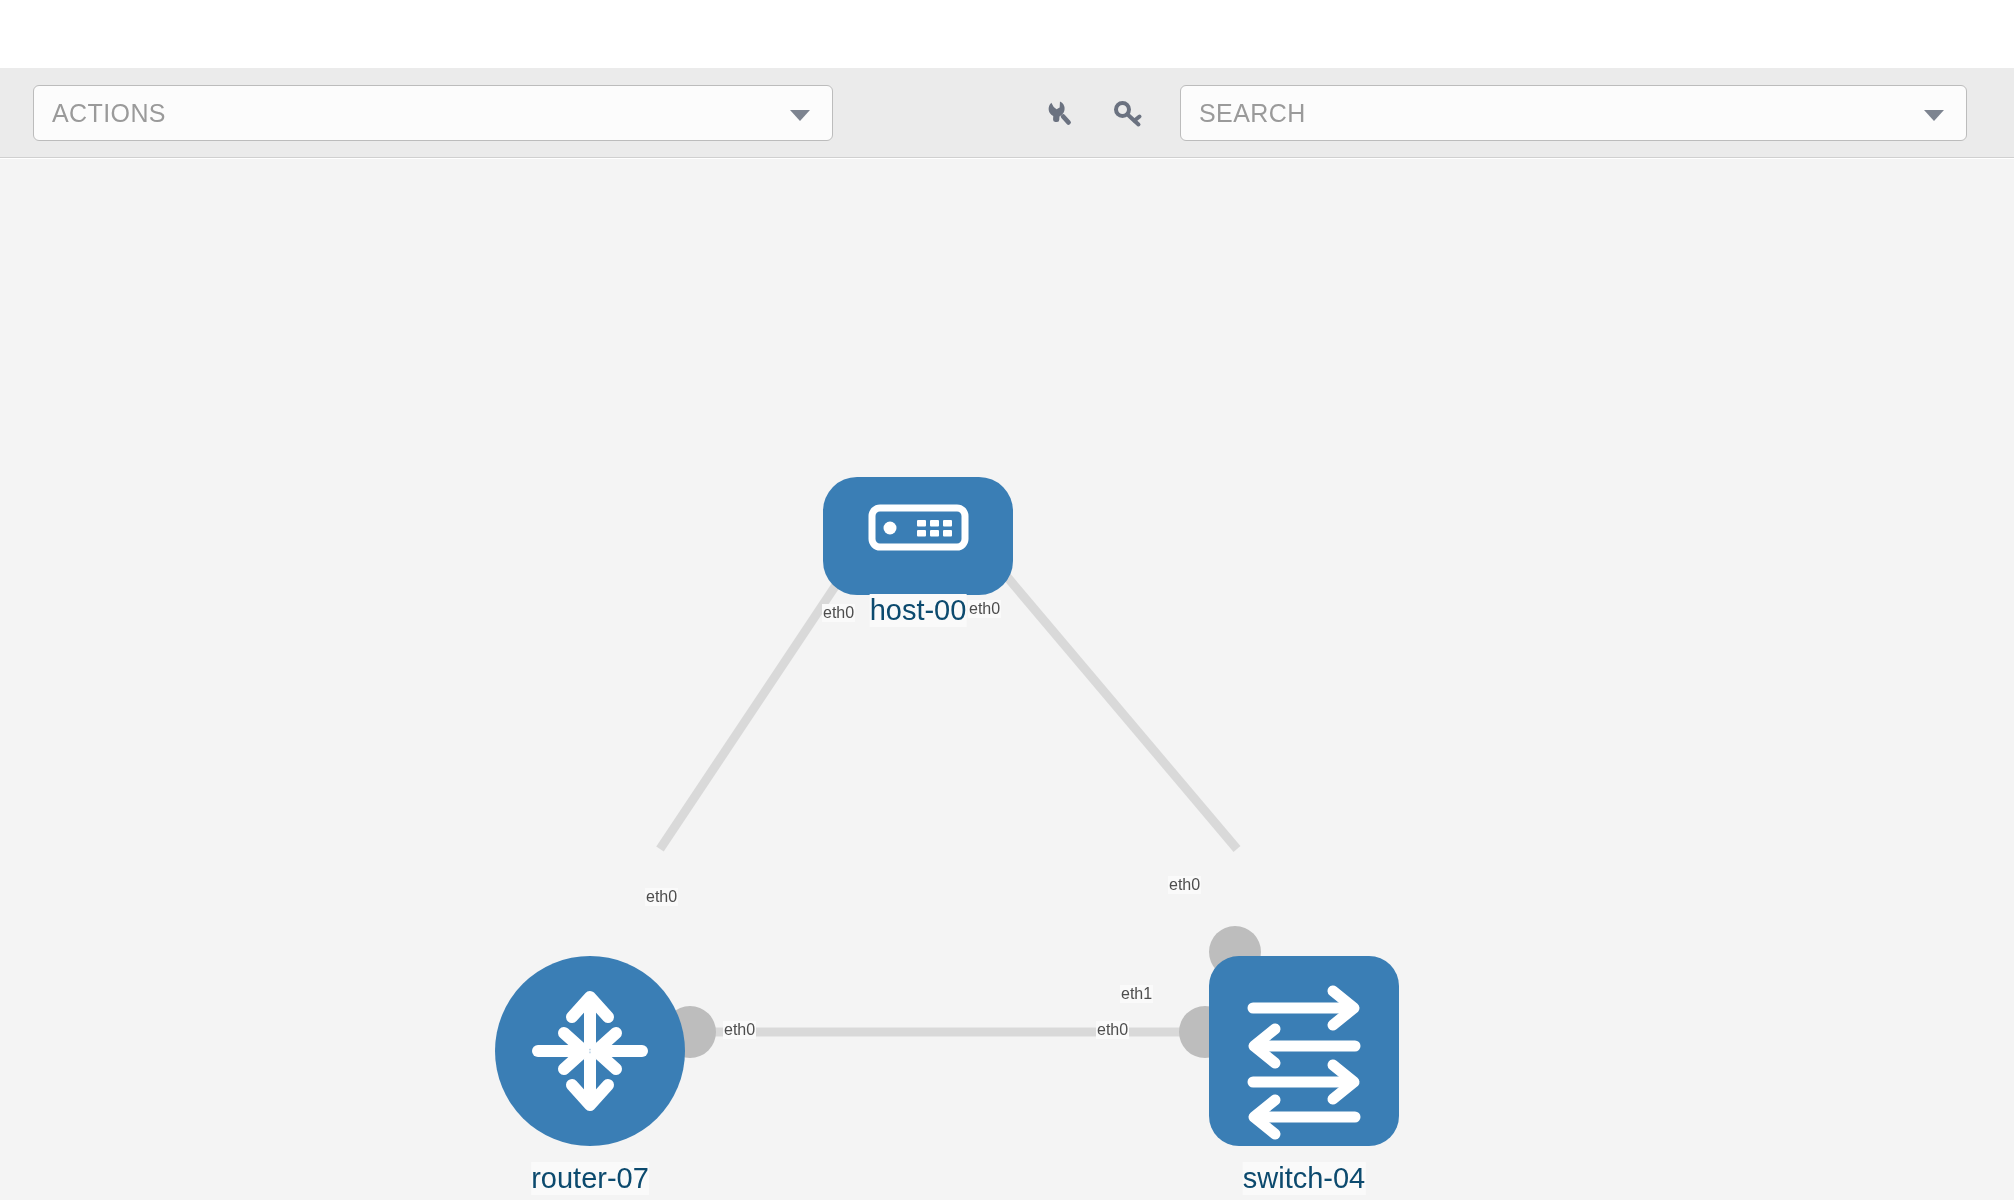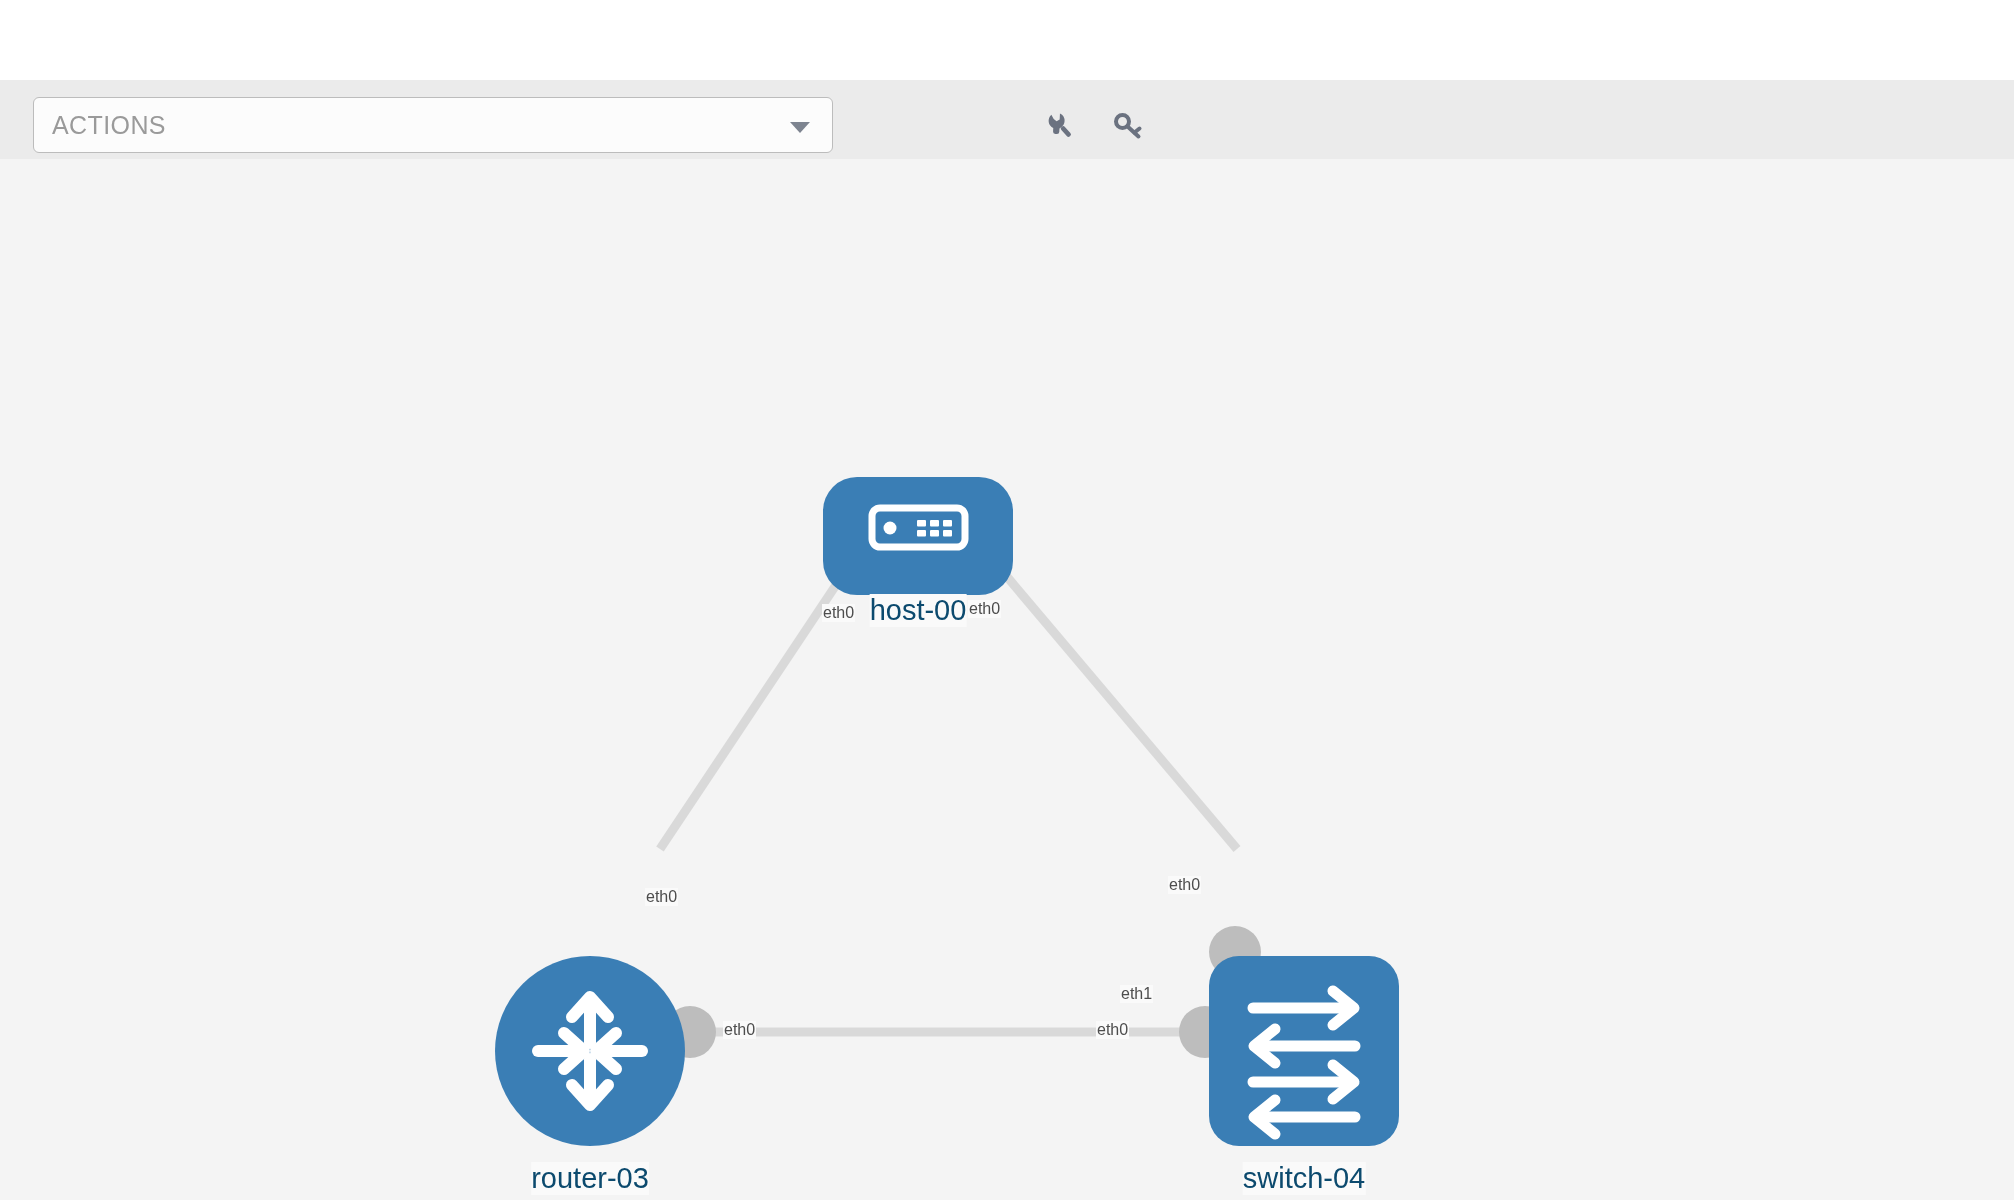--- a/index.html
+++ b/index.html
@@ -38,21 +38,21 @@
   .close-btn {
     position: absolute;
     right: 26px; top: 18px;
     width: 34px; height: 34px;
     cursor: pointer;
   }
 
   
   .toolbar {
     position: absolute;
-    left: 0; top: 80px;
+    left: 0; top: 68px;
     width: 2014px; height: 90px;
     background: #ebebeb;
     border-bottom: 1px solid #d0d0d0;
   }
   .actions-select {
     position: absolute;
     left: 33px; top: 17px;
     width: 800px; height: 56px;
     background: #fcfcfc;
     border: 1px solid #bcbcbc;
@@ -156,20 +156,24 @@
     <div class="tool-icon key">
       <svg width="40" height="40" viewBox="0 0 40 40">
         <g fill="none" stroke="#6b7280" stroke-width="4" stroke-linecap="round">
           <circle cx="14.5" cy="16.5" r="6.5"></circle>
           <path d="M19.3 21.3 L30.5 31.5"></path>
           <path d="M26.5 27.5 L31.5 23.5"></path>
         </g>
       </svg>
     </div>
 
+    <div class="search-box">
+      <span class="search-label">SEARCH</span>
+      <span class="caret"></span>
+    </div>
   </div>
 
   <div class="canvas">
 
     <svg class="topo-svg" viewBox="0 0 2014 1041">
 
       <g>
         <line x1="888" y1="348" x2="660" y2="690" stroke="#d9d9d9" stroke-width="9"></line>
         <line x1="948" y1="348" x2="1237" y2="690" stroke="#d9d9d9" stroke-width="9"></line>
         <line x1="690" y1="873" x2="1210" y2="873" stroke="#d9d9d9" stroke-width="9"></line>
@@ -230,21 +234,21 @@
           <path d="M1253 923 L1352 923"></path>
           <path d="M1333 906 L1354 923 L1333 940"></path>
 
           <path d="M1355 958 L1256 958"></path>
           <path d="M1275 941 L1254 958 L1275 975"></path>
         </g>
       </g>
     </svg>
 
     <div class="node-label" style="left:918px; top:435px;">host-00</div>
-    <div class="node-label" style="left:590px; top:1003px;">router-03</div>
+    <div class="node-label" style="left:590px; top:1003px;">router-07</div>
     <div class="node-label" style="left:1304px; top:1003px;">switch-04</div>
 
     <div class="edge-label" style="left:822px; top:445px;">eth0</div>
     <div class="edge-label" style="left:968px; top:441px;">eth0</div>
     <div class="edge-label" style="left:645px; top:729px;">eth0</div>
     <div class="edge-label" style="left:1168px; top:717px;">eth0</div>
     <div class="edge-label" style="left:723px; top:862px;">eth0</div>
     <div class="edge-label" style="left:1096px; top:862px;">eth0</div>
     <div class="edge-label" style="left:1120px; top:826px;">eth1</div>
 

